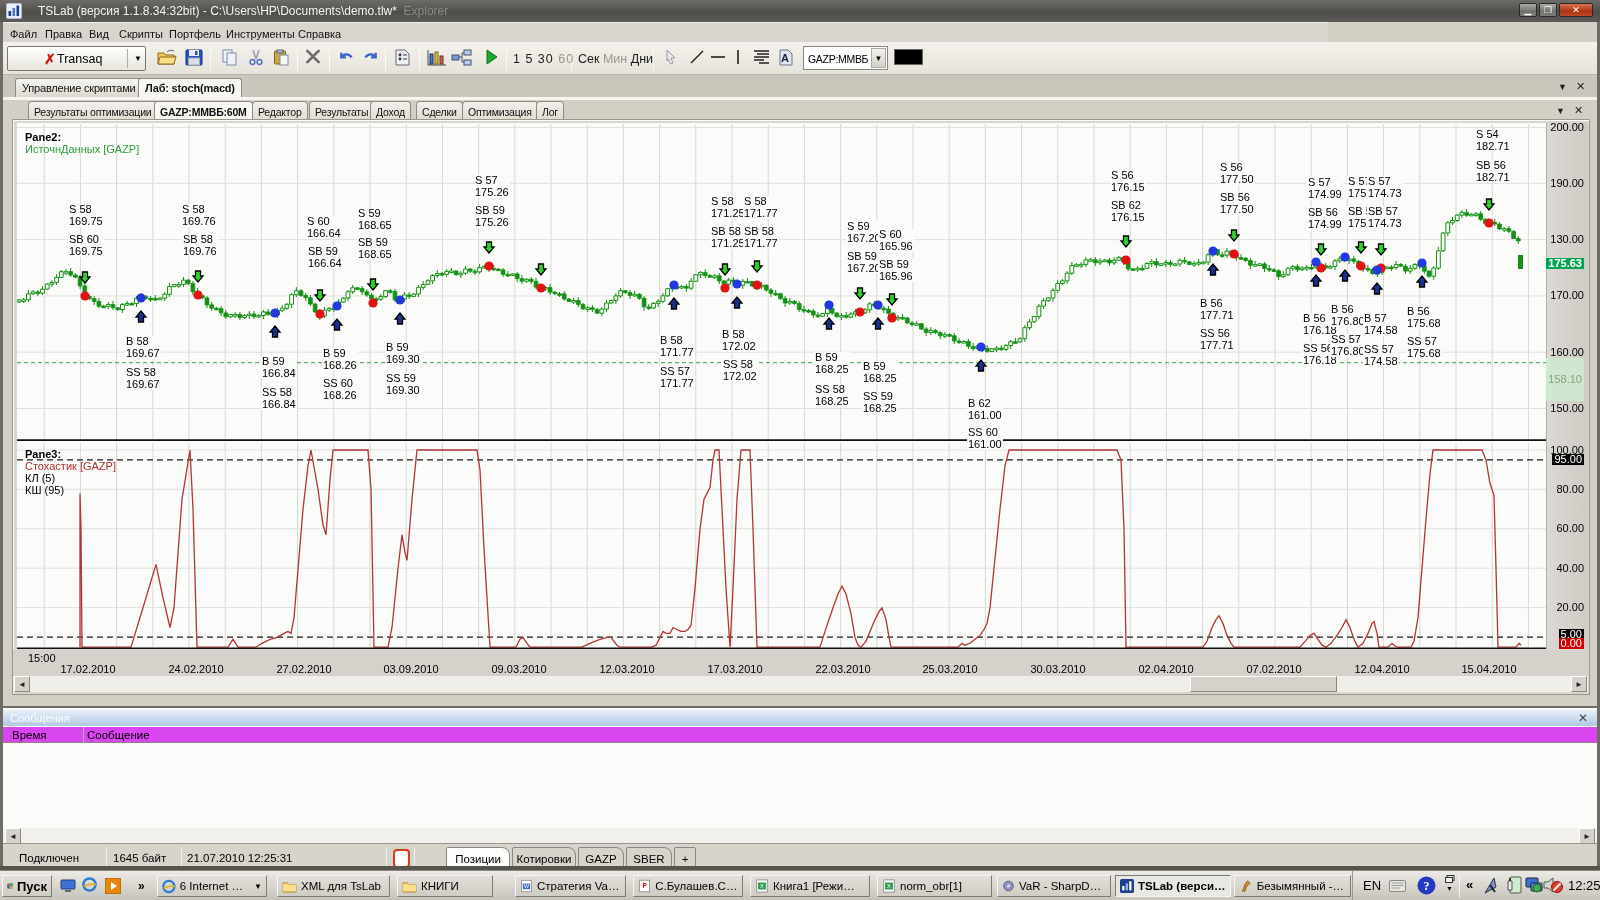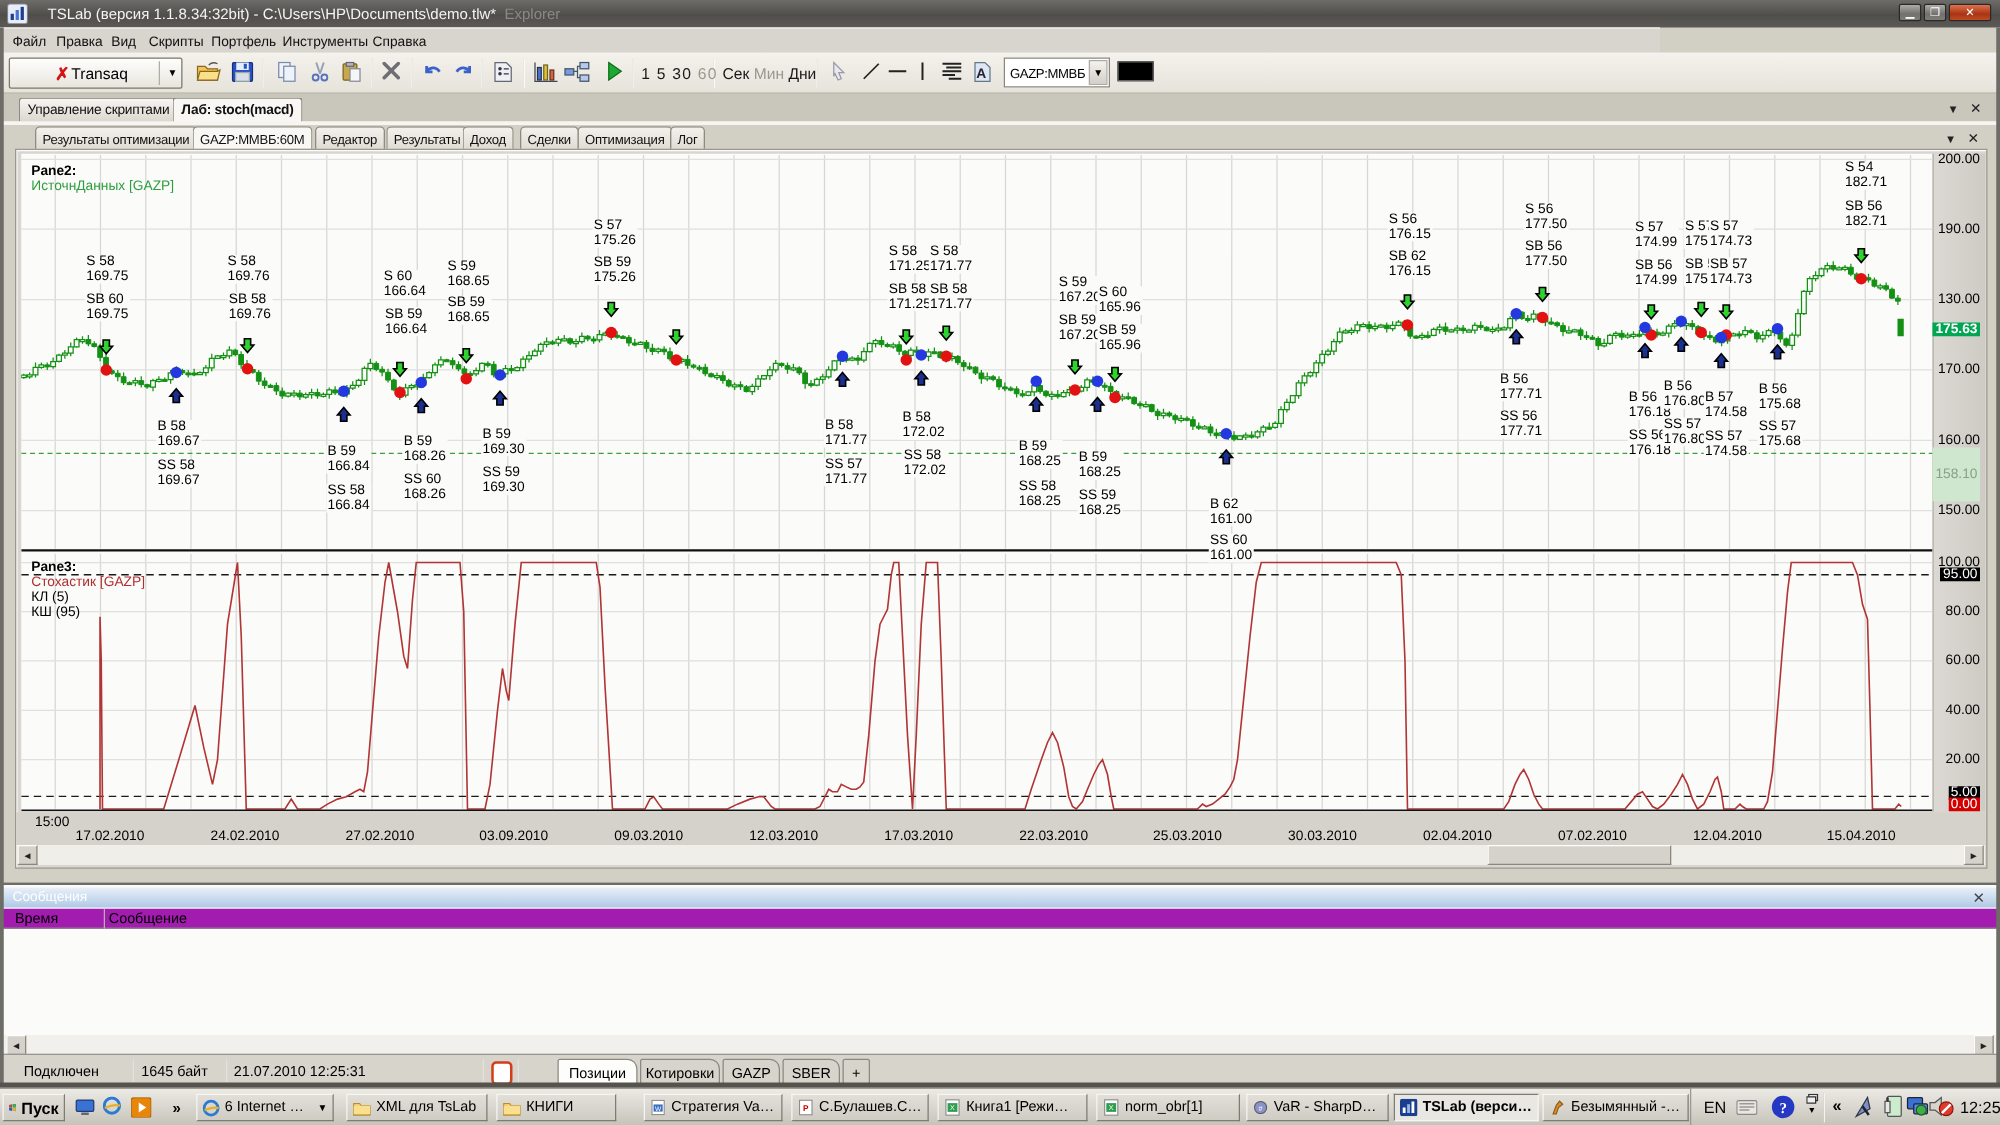--- a/index.html
+++ b/index.html
@@ -21,21 +21,21 @@
 #axis{position:absolute;left:1546px;top:123px;width:42px;height:526px;background:linear-gradient(90deg,#dcd9d4,#cecbc5);border-left:1px solid #b2afa8}
 .axl{position:absolute;right:4px;font-size:11px;color:#000;line-height:11px}
 #xaxis{position:absolute;left:13px;top:650px;width:1575px;height:41px;background:#d5d2cc}
 .dt{position:absolute;top:13px;width:80px;text-align:center;font-size:11px;color:#000}
 #sbar{position:absolute;left:13px;top:676px;width:1575px;height:16px;background:#f0eee9}
 .sbtn{position:absolute;top:0;width:16px;height:16px;background:#d5d2cb;border:1px solid;border-color:#fdfdfc #8a887e #8a887e #fdfdfc;font-size:8px;text-align:center;line-height:15px;color:#222}
 .ann{position:absolute;font-size:11px;line-height:11.5px;color:#000;background:#fbfbfa;white-space:nowrap;padding:0 1px}
 .pl{position:absolute;font-size:11px;line-height:12px}
 #msg{position:absolute;left:0;top:706px;width:1600px;height:137px;background:#fbfbf9;border-top:2px solid #6e6c66}
 #msghdr{position:absolute;left:2px;top:2px;width:1596px;height:16px;background:linear-gradient(#e9f0f9,#b0c9e6);color:#fdfefe;font-size:11px;padding:2px 0 0 8px}
-#msgcols{position:absolute;left:2px;top:19px;width:1596px;height:16px;background:#a21caf;border-bottom:1.5px solid #8a887f;font-size:11.5px;color:#000}
+#msgcols{position:absolute;left:2px;top:19px;width:1596px;height:16px;background:#d946ef;border-bottom:1.5px solid #8a887f;font-size:11.5px;color:#000}
 #msgsb{position:absolute;left:2px;top:120px;width:1596px;height:16px;background:#f2f0ec}
 #status{position:absolute;left:0;top:843px;width:1600px;height:27px;background:#d7d4cc;border-top:1px solid #989690}
 .ssep{position:absolute;top:3px;height:21px;width:1px;background:#a8a59c;border-right:1px solid #f2f1ed}
 .stext{position:absolute;top:8px;font-size:11.5px;color:#000}
 .stab{position:absolute;top:3px;height:22px;border:1px solid #8a8880;background:#d7d4cc;font-size:11.5px;text-align:center;padding-top:5px;border-radius:2px 8px 0 0}
 #task{position:absolute;left:0;top:870px;width:1600px;height:30px;background:linear-gradient(#eceae5,#d2cfc7 70%,#c6c3bb);border-top:1px solid #8a887f}
 .tbtn{position:absolute;top:4px;height:22px;background:linear-gradient(#e2dfd9,#cfccc4);border:1px solid;border-color:#f6f5f2 #7d7b72 #7d7b72 #f6f5f2;font-size:11.5px;color:#000;display:flex;align-items:center;padding:0 4px;gap:4px;overflow:hidden;white-space:nowrap}
 .tbtn-a{background:#e9e7e2;border-color:#7d7b72 #f6f5f2 #f6f5f2 #7d7b72}
 .tbtn .tl{overflow:hidden;text-overflow:ellipsis}
 .dd{font-size:8px;margin-left:auto}
@@ -169,21 +169,21 @@
 <div id="row1">
  <div class="tab1" style="left:15px">Управление скриптами</div>
  <div class="tab1" style="left:138px;background:#f8f7f4;font-weight:bold;height:21px">Лаб: stoch(macd)</div>
  <div class="tmark" style="left:1558px;top:7px">▼</div>
  <div class="tmark" style="left:1576px;top:5px;font-size:11px">✕</div>
 </div>
 <div class="abs" style="left:0;top:97px;width:1600px;height:3px;background:#f6f5f1"></div>
 
 <div id="row2">
  <div class="tab2" style="left:28px">Результаты оптимизации</div>
- <div class="tab2" style="left:154px;background:#f8f7f4;font-weight:normal">GAZP:ММВБ:60М</div>
+ <div class="tab2" style="left:154px;background:#f8f7f4;font-weight:bold">GAZP:ММВБ:60М</div>
  <div class="tab2" style="left:252px">Редактор</div>
  <div class="tab2" style="left:309px">Результаты</div>
  <div class="tab2" style="left:370px">Доход</div>
  <div class="tab2" style="left:416px">Сделки</div>
  <div class="tab2" style="left:462px">Оптимизация</div>
  <div class="tab2" style="left:536px">Лог</div>
  <div class="tmark" style="left:1556px;top:6px">▼</div>
  <div class="tmark" style="left:1574px;top:4px;font-size:11px">✕</div>
 </div>
 

